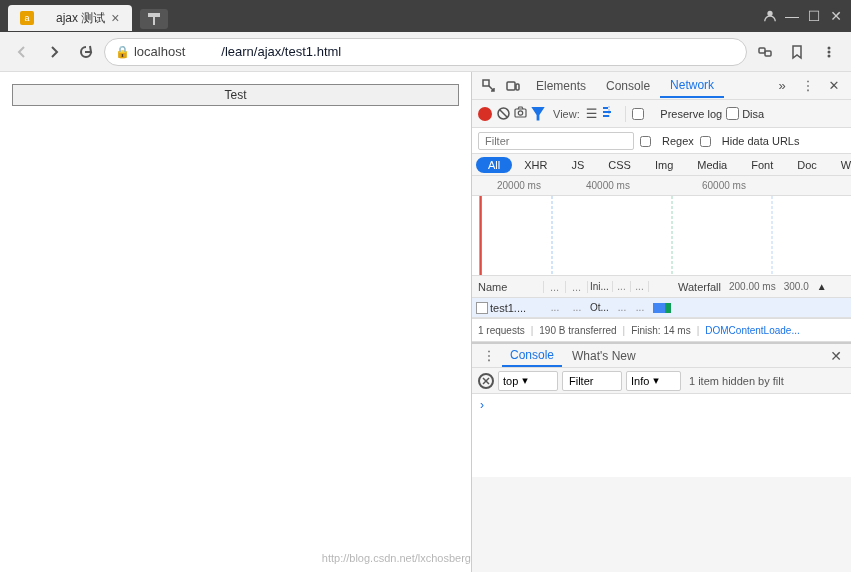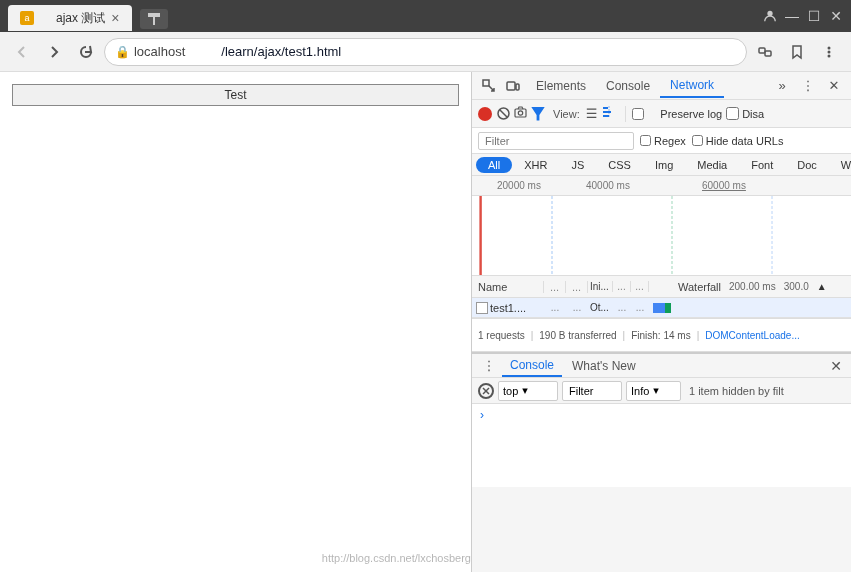--- a/index.html
+++ b/index.html
@@ -60,21 +60,21 @@
     .view-icons { display: flex; gap: 2px; align-items: center; }
     .view-icon { font-size: 13px; color: #555; cursor: pointer; padding: 1px 2px; }
     .view-icon.active { color: #1a73e8; }
     .preserve-check { display: flex; align-items: flex-end; gap: 16px; font-size: 11px; color: #333; }
     .preserve-check input { width: 12px; height: 12px; }
     .disable-check { display: flex; align-items: center; gap: 3px; font-size: 11px; color: #333; }
 
     
     .filter-bar { height: 26px; background: white; border-bottom: 1px solid #ddd; display: flex; align-items: center; padding: 0 6px; gap: 6px; }
     .filter-input { flex: 0 0 140px; height: 18px; border: 1px solid #ccc; border-radius: 2px; padding: 0 6px; font-size: 11px; outline: none; }
-    .filter-check { display: flex; align-items: flex-start; gap: 3px; font-size: 11px; color: #333; }
+    .filter-check { display: flex; align-items: flex-end; gap: 11px; font-size: 11px; color: #333; }
     .filter-check input { width: 11px; height: 11px; }
 
     
     .type-filters { height: 22px; background: #f5f5f5; border-bottom: 1px solid #ddd; display: flex; align-items: center; padding: 0 4px; gap: 0; overflow: hidden; }
     .type-btn { padding: 2px 12px; font-size: 11px; cursor: pointer; color: #333; border-radius: 2px; white-space: nowrap; }
     .type-btn.active { background: #1a73e8; color: white; border-radius: 10px; }
 
     
     .timeline-header { height: 20px; background: #f5f5f5; border-bottom: 1px solid #ddd; display: flex; align-items: center; overflow: hidden; }
     .timeline-marks { flex: 1; display: flex; align-items: center; padding-left: 4px; font-size: 10px; color: #777; position: relative; }
@@ -103,21 +103,21 @@
     .td-dots { width: 22px; padding: 0 2px; text-align: center; color: #888; font-size: 10px; }
     .td-ini { width: 25px; padding: 0 2px; overflow: hidden; font-size: 10px; }
     .td-dots2 { width: 18px; padding: 0 2px; text-align: center; color: #888; font-size: 10px; }
     .td-dots3 { width: 18px; padding: 0 2px; text-align: center; color: #888; font-size: 10px; }
     .td-waterfall { flex: 1; padding: 0 4px; display: flex; align-items: center; position: relative; }
     .wf-bar { height: 10px; display: flex; position: absolute; left: 4px; }
     .wf-bar-blue { background: #4285f4; height: 10px; width: 12px; }
     .wf-bar-green { background: #0f9d58; height: 10px; width: 6px; }
 
     
-    .status-bar { height: 34px; background: white; border-top: 1px solid #ddd; border-bottom: 1px solid #ddd; display: flex; align-items: center; padding: 0 6px; font-size: 10px; color: #555; gap: 6px; overflow: hidden; }
+    .status-bar { height: 24px; background: white; border-top: 1px solid #ddd; border-bottom: 1px solid #ddd; display: flex; align-items: center; padding: 0 6px; font-size: 10px; color: #555; gap: 6px; overflow: hidden; }
     .status-sep { color: #bbb; }
     .status-link { color: #1a73e8; cursor: pointer; }
 
     
     .console-section { height: 135px; border-top: 2px solid #ccc; display: flex; flex-direction: column; background: white; }
     .console-topbar { height: 24px; background: #f5f5f5; border-bottom: 1px solid #ddd; display: flex; align-items: center; padding: 0 6px; gap: 2px; }
     .console-tab { padding: 3px 8px; font-size: 12px; cursor: pointer; color: #555; }
     .console-tab.active { color: #1a73e8; border-bottom: 2px solid #1a73e8; }
     .console-close { margin-left: auto; width: 18px; height: 18px; display: flex; align-items: center; justify-content: center; cursor: pointer; color: #555; font-size: 14px; }
     .console-toolbar { height: 26px; background: #f5f5f5; border-bottom: 1px solid #ddd; display: flex; align-items: center; padding: 0 6px; gap: 4px; }
@@ -299,21 +299,21 @@
         <span class="type-btn">Doc</span>
         <span class="type-btn">WS</span>
         <span class="type-btn">Manifest</span>
         <span class="type-btn">Other</span>
       </div>
 
       <div class="timeline-header">
         <div class="timeline-marks" style="position:relative;flex:1;height:20px;">
           <span style="position:absolute;left:25px;font-size:10px;color:#777;">20000 ms</span>
           <span style="position:absolute;left:114px;font-size:10px;color:#777;">40000 ms</span>
-          <span style="position:absolute;left:230px;font-size:10px;color:#777;text-decoration:underline;">60000 ms</span>
+          <span style="position:absolute;left:230px;font-size:10px;color:#777;">60000 ms</span>
         </div>
       </div>
 
       <div class="waterfall-area">
         <div class="wf-red-line"></div>
         <svg width="100%" height="80" style="position:absolute;top:0;left:0;">
           <line x1="8" y1="0" x2="8" y2="80" stroke="#d93025" stroke-width="1.5" opacity="0.7"></line>
           <line x1="80" y1="0" x2="80" y2="80" stroke="#1a73e8" stroke-width="1" opacity="0.4" stroke-dasharray="3,2"></line>
           <line x1="200" y1="0" x2="200" y2="80" stroke="#0f9d58" stroke-width="1" opacity="0.4" stroke-dasharray="3,2"></line>
           <line x1="300" y1="0" x2="300" y2="80" stroke="#1a73e8" stroke-width="1" opacity="0.3" stroke-dasharray="3,2"></line>

